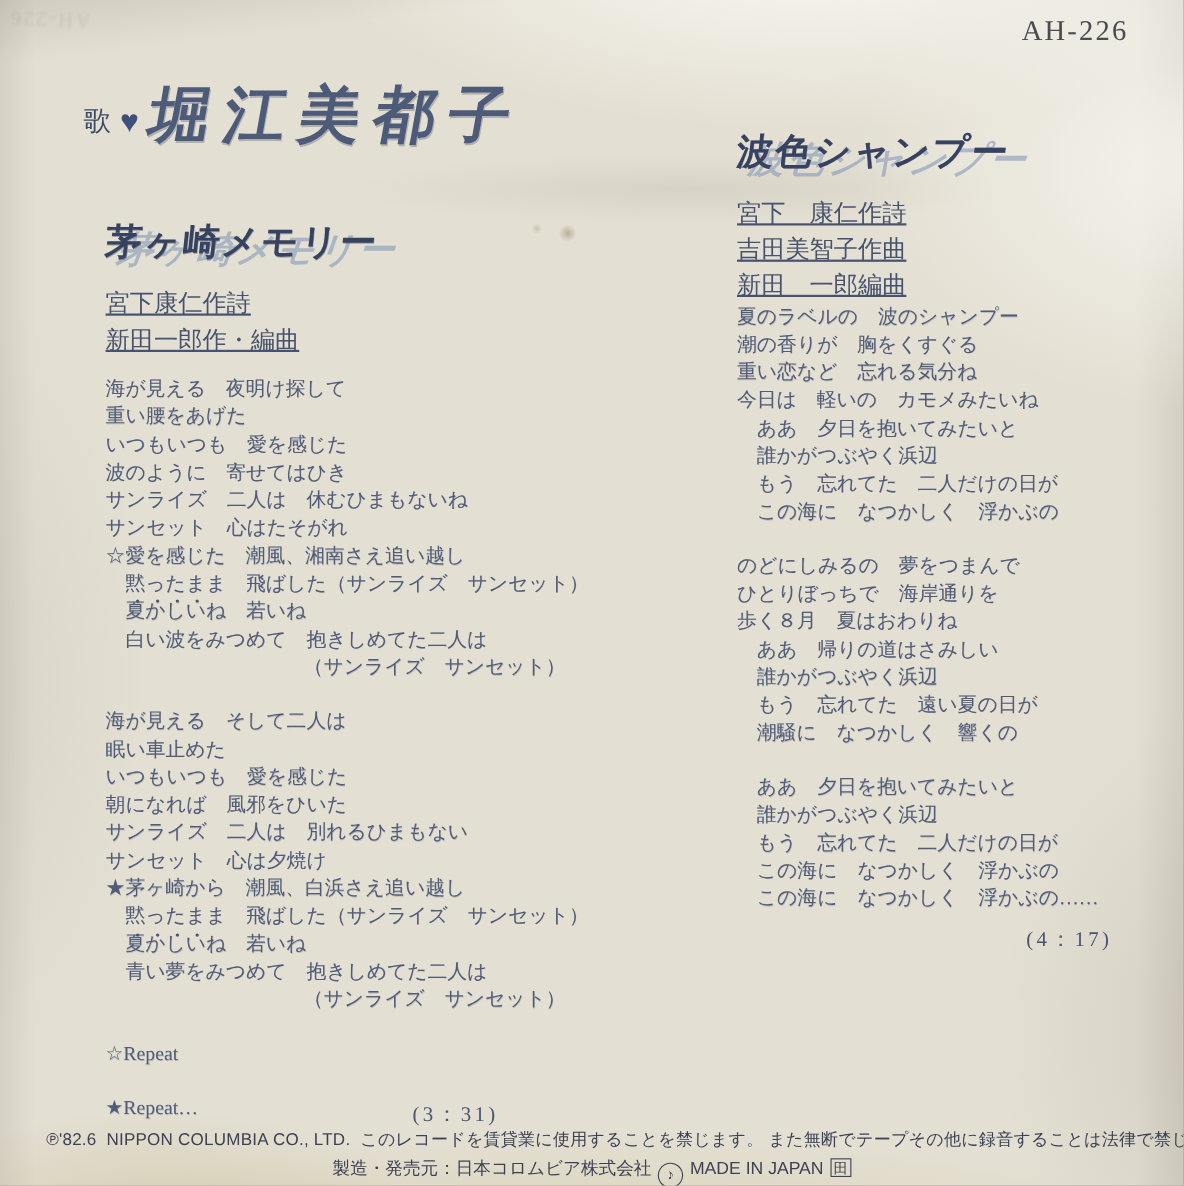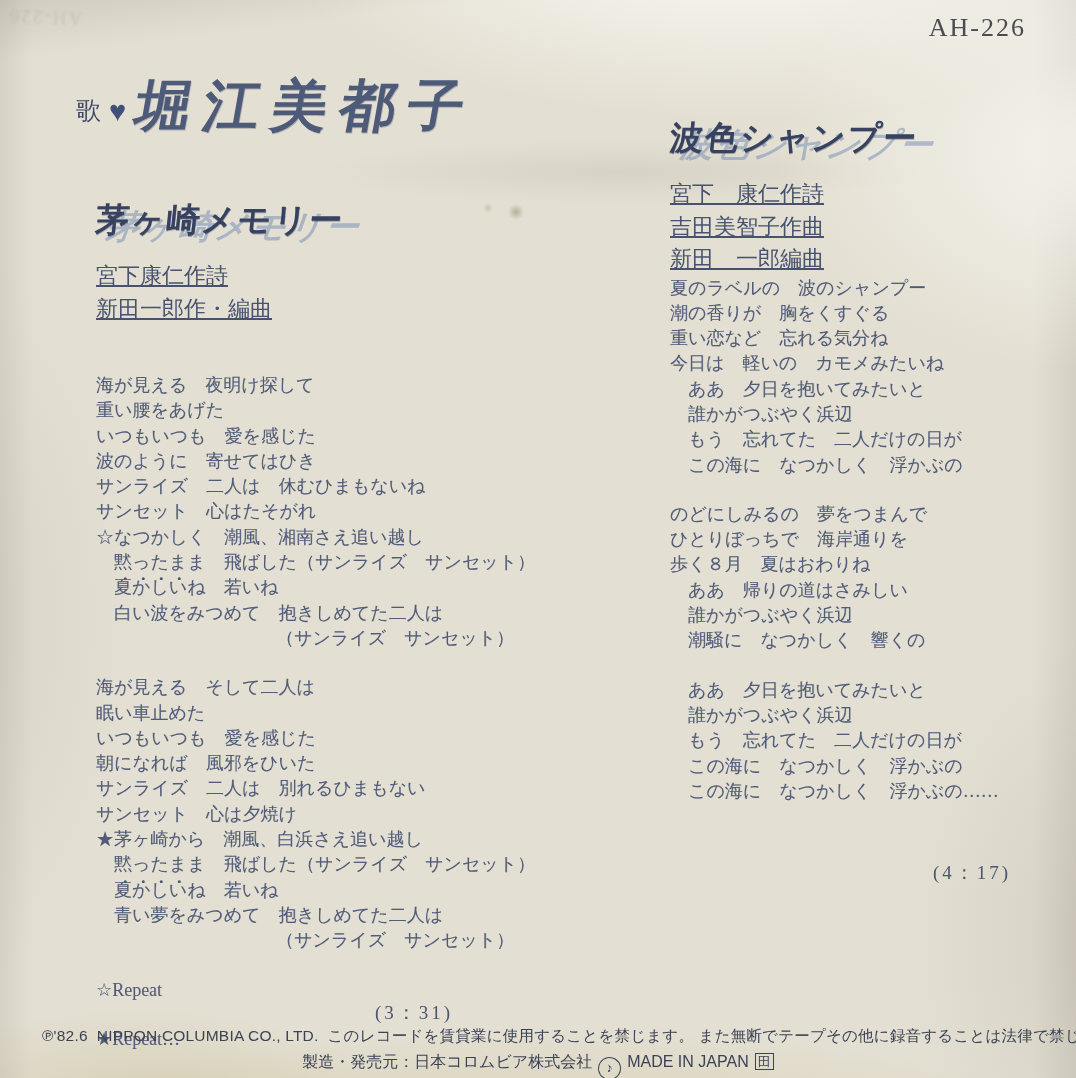--- a/index.html
+++ b/index.html
@@ -67,25 +67,25 @@
     position:relative; font-size:18px; line-height:25.3px;
     white-space:pre; color:#515c79;
     text-shadow:.4px .4px 0 rgba(81,92,121,.25);
   }
   .boten{
     position:absolute; top:-8px; letter-spacing:0;
     font-size:18px; color:#4a5572;
   }
   .duration{ font-size:19px; letter-spacing:3px; color:#4a5572; white-space:pre; }
   .song-left{ top:198px; left:96px; width:470px; }
-  .song-left .lyrics{ margin-top:48px; }
+  .song-left .lyrics{ margin-top:16px; }
   .song-right{ top:116px; left:670px; width:400px; }
   .song-right .lyrics{ }
   .dur-left{ top:1000px; left:375px; }
-  .dur-right{ top:860px; left:933px; }
+  .dur-right{ top:841px; left:933px; }
   
   .footer-line1{
     top:1026px; left:42px; width:1010px;
     font-family:"Liberation Sans","DejaVu Sans",sans-serif;
     font-size:15.5px; color:#3b4254; white-space:pre;
     letter-spacing:.2px;
   }
   .footer-line2{
     top:1052px; left:0; width:1076px; text-align:center;
     font-family:"Liberation Sans","DejaVu Sans",sans-serif;
@@ -124,21 +124,21 @@
       <div class="credit-line">新田一郎作・編曲</div>
     </div>
     <div class="lyrics">
         <div class="verse">
           <div class="lyr-line"><span>海が見える　夜明け探して</span></div>
           <div class="lyr-line"><span>重い腰をあげた</span></div>
           <div class="lyr-line"><span>いつもいつも　愛を感じた</span></div>
           <div class="lyr-line"><span>波のように　寄せてはひき</span></div>
           <div class="lyr-line"><span>サンライズ　二人は　休むひまもないね</span></div>
           <div class="lyr-line"><span>サンセット　心はたそがれ</span></div>
-          <div class="lyr-line"><span>☆なつかしく　潮風、湘南さえ追い越し</span></div>
+          <div class="lyr-line"><span>☆愛を感じた　潮風、湘南さえ追い越し</span></div>
           <div class="lyr-line"><span>　黙ったまま　飛ばした（サンライズ　サンセット）</span></div>
           <div class="lyr-line"><span class="boten" style="left: calc(1em + 2px);">・・・・</span><span>　夏かしいね　若いね</span></div>
           <div class="lyr-line"><span>　白い波をみつめて　抱きしめてた二人は</span></div>
           <div class="lyr-line"><span>　　　　　　　　　　（サンライズ　サンセット）</span></div>
         </div>
         <div class="verse">
           <div class="lyr-line"><span>海が見える　そして二人は</span></div>
           <div class="lyr-line"><span>眠い車止めた</span></div>
           <div class="lyr-line"><span>いつもいつも　愛を感じた</span></div>
           <div class="lyr-line"><span>朝になれば　風邪をひいた</span></div>
@@ -180,20 +180,21 @@
           <div class="lyr-line"><span>　誰かがつぶやく浜辺</span></div>
           <div class="lyr-line"><span>　もう　忘れてた　二人だけの日が</span></div>
           <div class="lyr-line"><span>　この海に　なつかしく　浮かぶの</span></div>
         </div>
         <div class="verse">
           <div class="lyr-line"><span>のどにしみるの　夢をつまんで</span></div>
           <div class="lyr-line"><span>ひとりぼっちで　海岸通りを</span></div>
           <div class="lyr-line"><span>歩く８月　夏はおわりね</span></div>
           <div class="lyr-line"><span>　ああ　帰りの道はさみしい</span></div>
           <div class="lyr-line"><span>　誰かがつぶやく浜辺</span></div>
+          <div class="lyr-line"><span>　もう　忘れてた　遠い夏の日が</span></div>
           <div class="lyr-line"><span>　潮騒に　なつかしく　響くの</span></div>
         </div>
         <div class="verse">
           <div class="lyr-line"><span>　ああ　夕日を抱いてみたいと</span></div>
           <div class="lyr-line"><span>　誰かがつぶやく浜辺</span></div>
           <div class="lyr-line"><span>　もう　忘れてた　二人だけの日が</span></div>
           <div class="lyr-line"><span>　この海に　なつかしく　浮かぶの</span></div>
           <div class="lyr-line"><span>　この海に　なつかしく　浮かぶの……</span></div>
         </div>
       </div>

